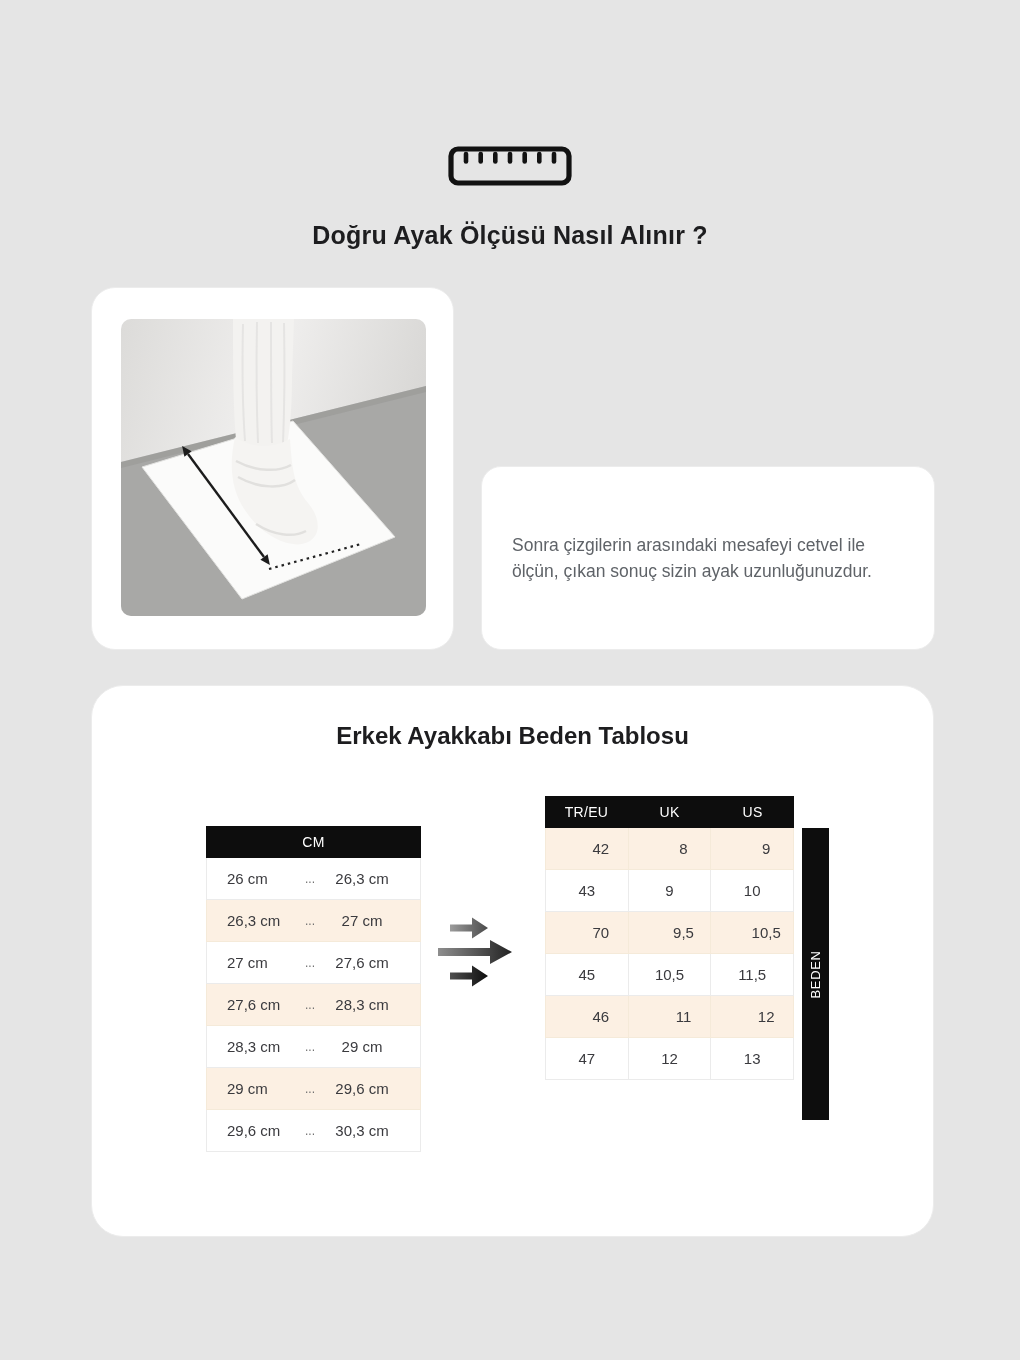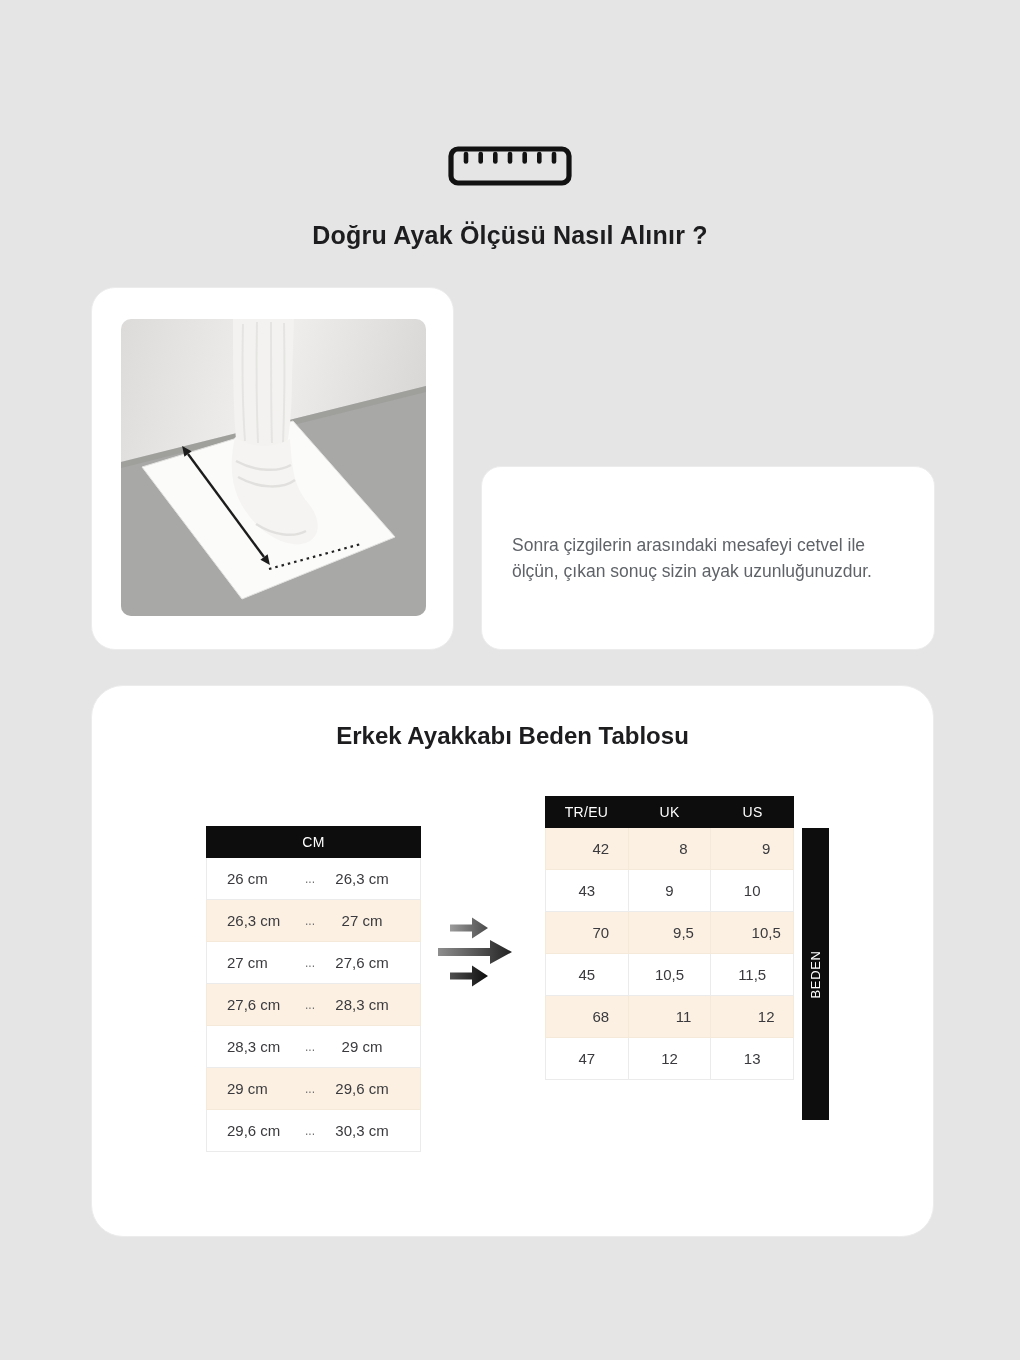--- a/index.html
+++ b/index.html
@@ -207,21 +207,21 @@
         <span class="cell">70</span>
           <span class="cell">9,5</span>
           <span class="cell">10,5</span>
       </div>
       <div class="trow">
         <span class="cell">45</span>
           <span class="cell">10,5</span>
           <span class="cell">11,5</span>
       </div>
       <div class="trow alt">
-        <span class="cell">68</span>
+        <span class="cell">46</span>
           <span class="cell">11</span>
           <span class="cell">12</span>
       </div>
       <div class="trow">
         <span class="cell">47</span>
           <span class="cell">12</span>
           <span class="cell">13</span>
       </div>
     </div>
 

